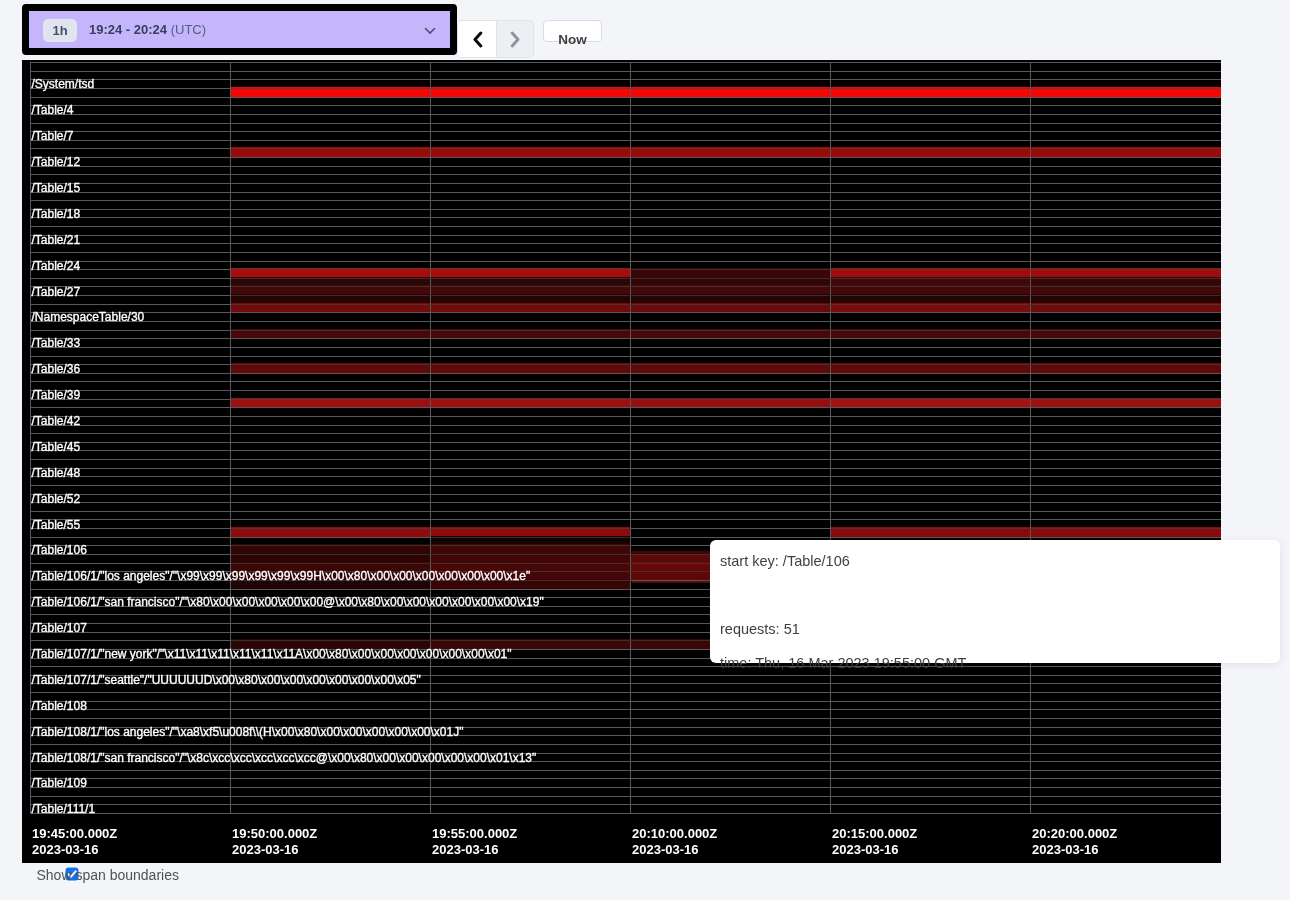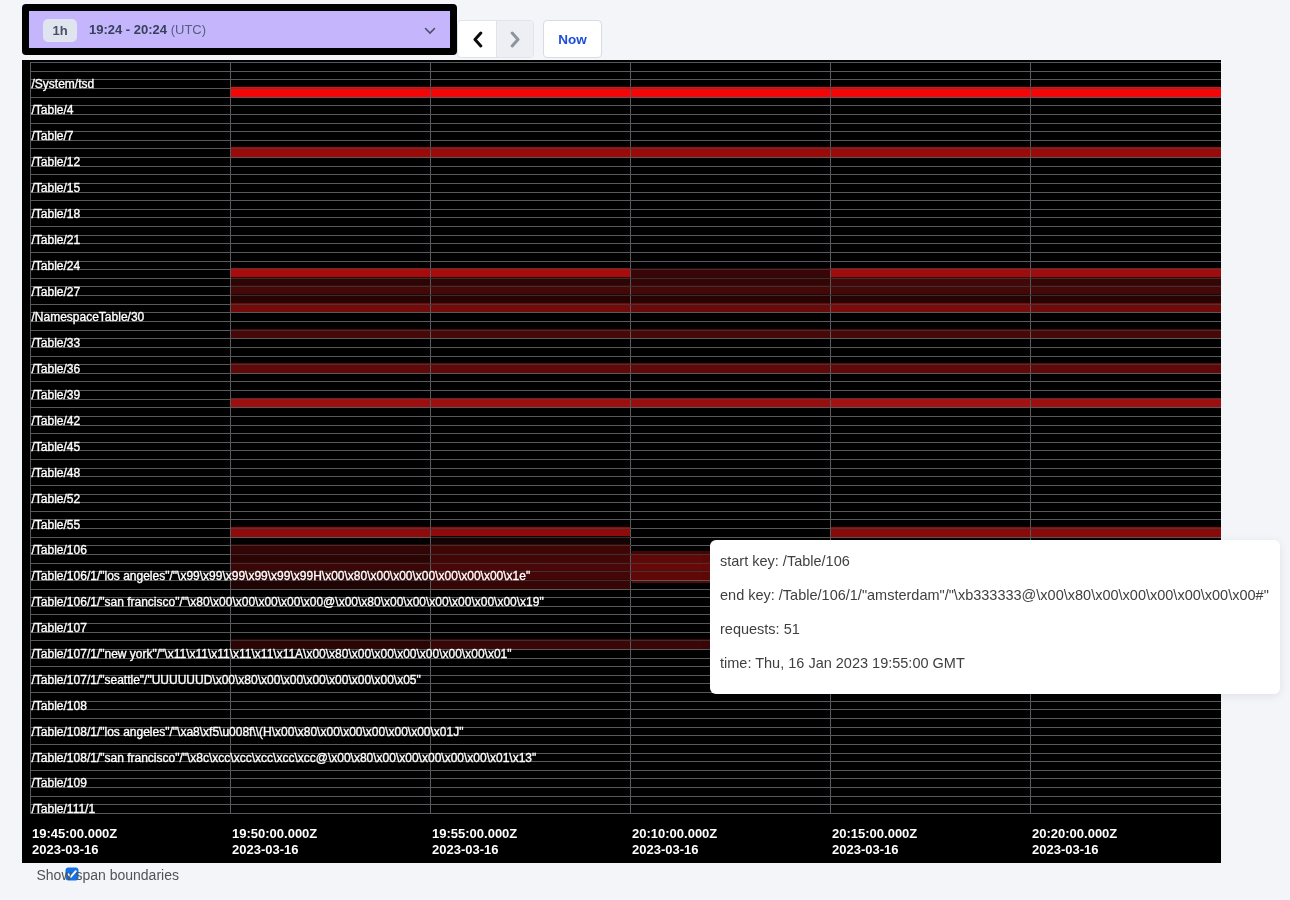--- a/index.html
+++ b/index.html
@@ -5,26 +5,26 @@
 .abs{position:absolute;}
 #timebox{left:22px;top:4px;width:421px;height:37px;background:#c4b5fd;border:7px solid #000000;border-radius:4px;}
 #badge{position:absolute;left:14px;top:8px;width:34px;height:23px;background:#e0e4ef;border-radius:5px;
 color:#475166;font-size:13px;font-weight:bold;text-align:center;line-height:24px;}
 #trange{position:absolute;left:60px;top:0;height:37px;line-height:38px;font-size:13px;font-weight:bold;color:#37415a;text-align:right;}
 #trange .utc{font-weight:normal;color:#53617c;}
 #ddchev{position:absolute;right:14px;top:16px;}
 #navgrp{left:457px;top:20px;width:77px;height:38px;border:1px solid #dfe3ec;border-radius:4px;background:#fff;box-sizing:border-box;display:flex;}
 #navprev{width:38px;height:100%;border-right:1px solid #dfe3ec;display:flex;align-items:center;justify-content:center;}
 #navnext{flex:1;background:#edeff3;display:flex;align-items:center;justify-content:center;border-radius:0 3px 3px 0;}
-#nowbtn{left:543px;top:20px;width:59px;height:38px;border:1px solid #d6dbe6;border-radius:4px;background:#fff;box-sizing:border-box;
-color:#1d4ed8;font-size:13.5px;font-weight:bold;text-align:center;line-height:37px;}
+#nowbtn{left:543px;top:20px;width:59px;height:22px;border:1px solid #d6dbe6;border-radius:4px;background:#fff;box-sizing:border-box;
+color:#404040;font-size:13.5px;font-weight:bold;text-align:center;line-height:37px;}
 #chart{left:22px;top:60px;}
 .rl{fill:#fff;stroke:#fff;stroke-width:0.35;font-size:12px;font-family:"Liberation Sans",sans-serif;}
 .ax{fill:#fff;font-size:13px;font-weight:bold;font-family:"Liberation Sans",sans-serif;}
-#tooltip{left:710px;top:539.5px;width:570px;height:154px;background:#fff;border-radius:6px;box-shadow:0 2px 8px rgba(50,50,80,0.10);}
+#tooltip{left:710px;top:539.5px;width:570px;height:123px;background:#fff;border-radius:6px;box-shadow:0 2px 8px rgba(50,50,80,0.10);}
 #tooltip div{position:absolute;left:10px;font-size:14.5px;color:#3f3f3f;white-space:nowrap;}
 #cbrow{left:21px;top:867px;height:14px;padding-left:44px;}
 #cblabel{position:absolute;left:15.5px;top:-0.5px;font-size:14px;color:#4f5256;white-space:nowrap;}
 </style></head>
 <body>
 <div class="abs" id="timebox">
   <div id="badge">1h</div>
   <div id="trange">19:24 - 20:24 <span class="utc">(UTC)</span></div>
   <svg id="ddchev" width="12" height="8" viewBox="0 0 12 8">
       <path d="M1.5 1.5 L6 6 L10.5 1.5" stroke="#475166" stroke-width="1.6" fill="none" stroke-linecap="round"></path>
@@ -314,23 +314,22 @@
 <text x="410.0" y="793.5" class="ax">2023-03-16</text>
 <text x="610.0" y="777.5" class="ax">20:10:00.000Z</text>
 <text x="610.0" y="793.5" class="ax">2023-03-16</text>
 <text x="810.0" y="777.5" class="ax">20:15:00.000Z</text>
 <text x="810.0" y="793.5" class="ax">2023-03-16</text>
 <text x="1010.0" y="777.5" class="ax">20:20:00.000Z</text>
 <text x="1010.0" y="793.5" class="ax">2023-03-16</text>
 </svg>
 <div class="abs" id="tooltip">
   <div style="top:13px;">start key: /Table/106</div>
-  <div style="top:47px;">end key: /Table/106/1/"amsterdam"/"\xb333333@\x00\x80\x00\x00\x00\x00\x00\x00#"</div>
   <div style="top:81px;">requests: 51</div>
-  <div style="top:115px;">time: Thu, 16 Jan 2023 19:55:00 GMT</div>
+  <div style="top:115px;">time: Thu, 16 Mar 2023 19:55:00 GMT</div>
 </div>
 <div class="abs" id="cbrow">
   <svg width="14" height="14" viewBox="0 0 14 14">
       <rect x="0.5" y="0.5" width="13" height="13" rx="3" fill="#1473e6"></rect>
       <path d="M3.2 7.2 L5.8 9.8 L10.8 4.2" stroke="#fff" stroke-width="1.9" fill="none" stroke-linecap="round" stroke-linejoin="round"></path>
     </svg>
   <div id="cblabel">Show span boundaries</div>
 </div>
 
 </body></html>

